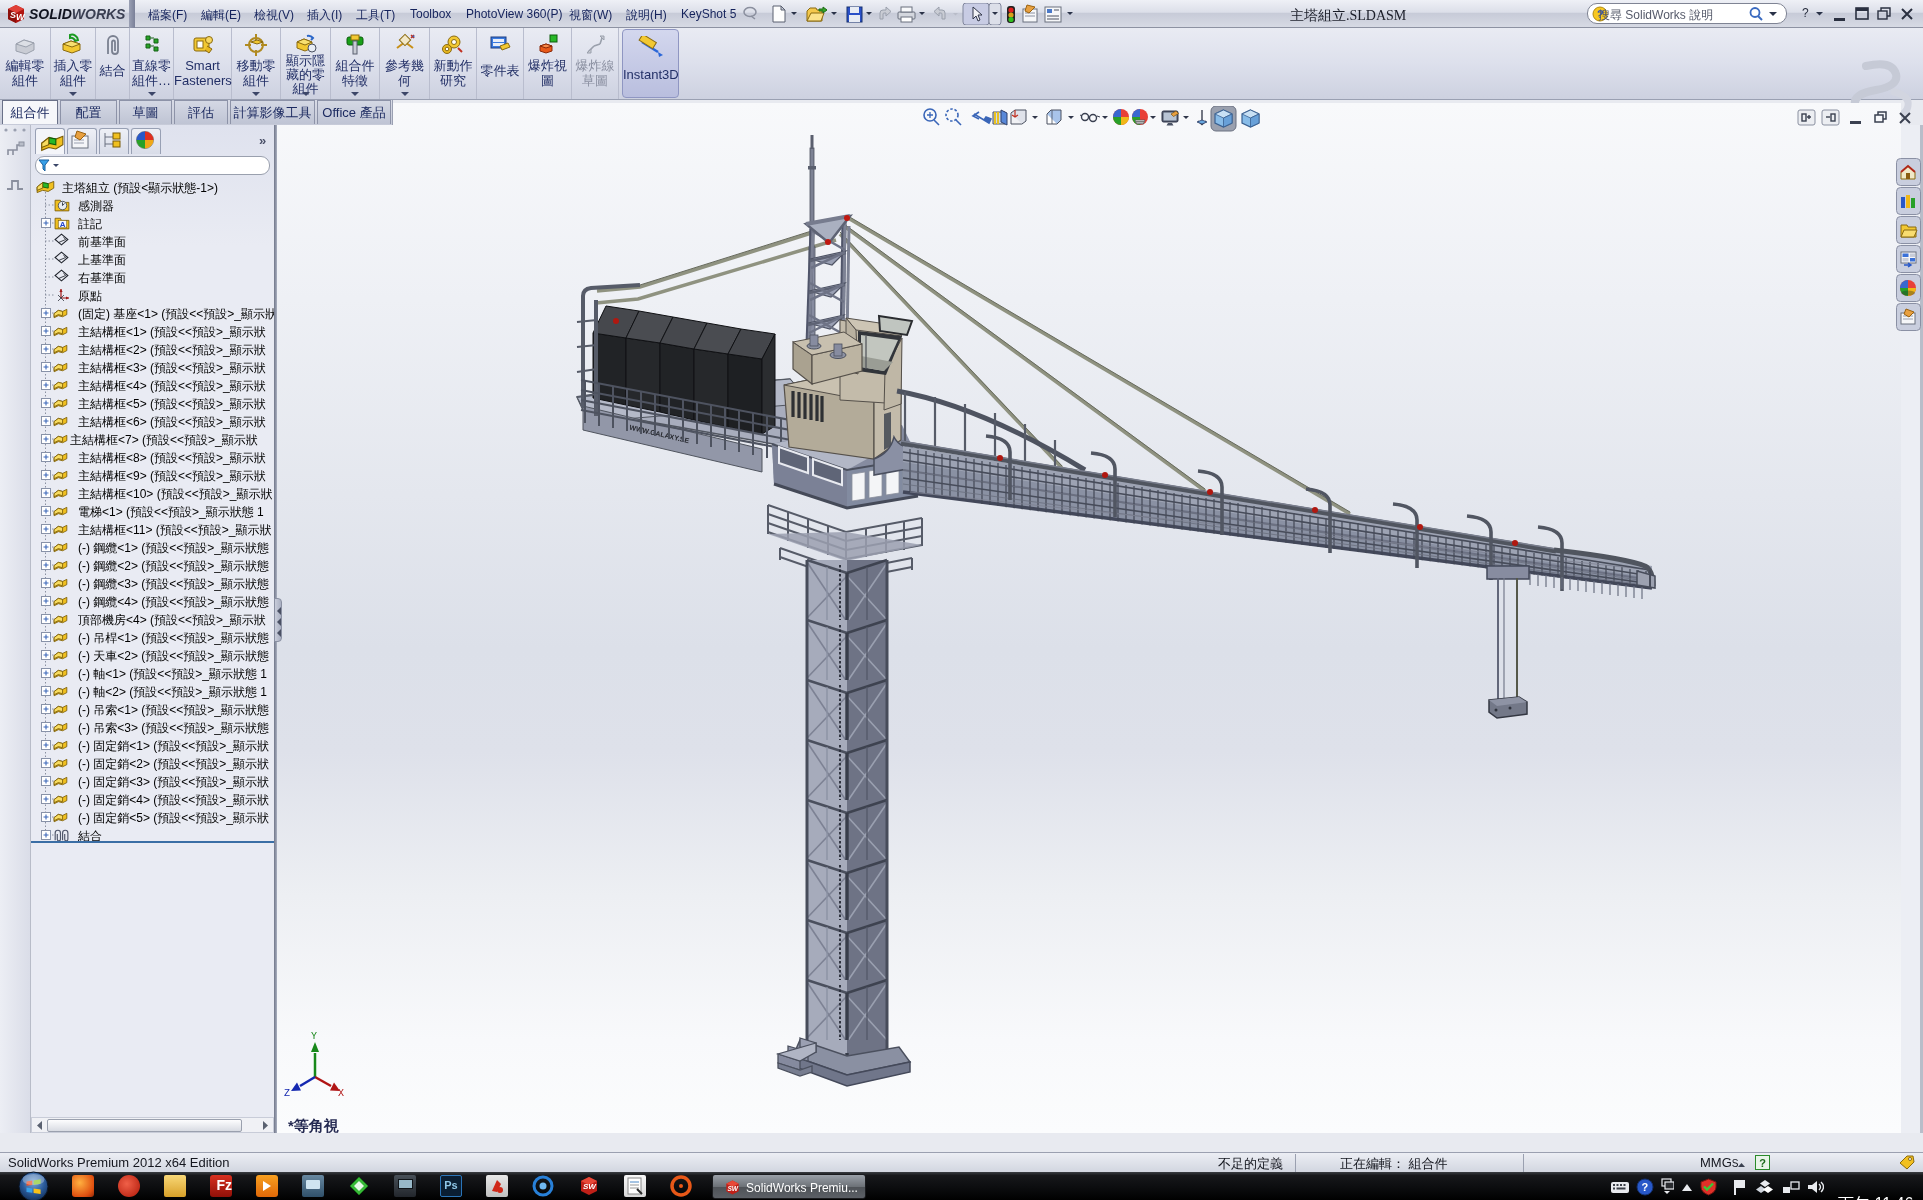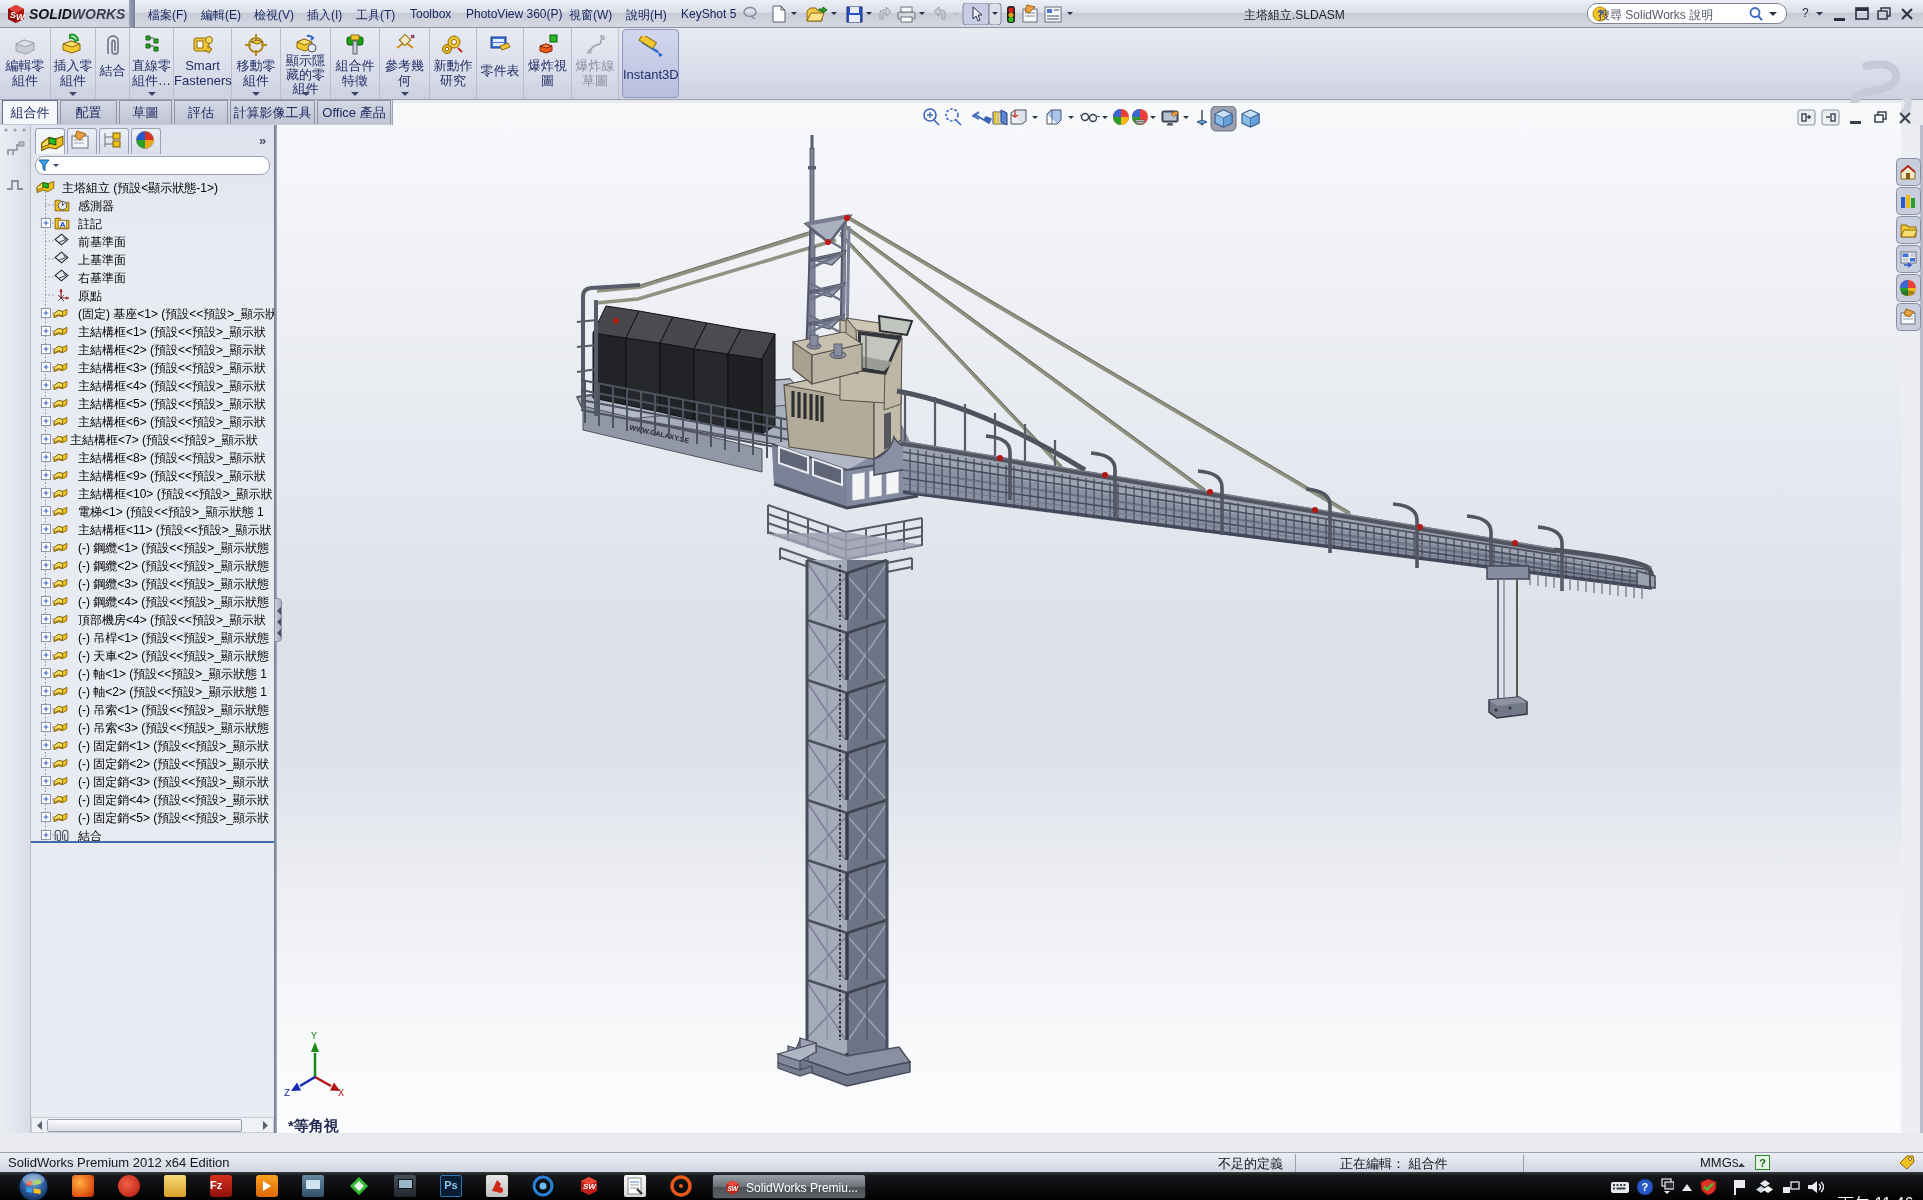--- a/index.html
+++ b/index.html
@@ -8,21 +8,21 @@
 .abs{position:absolute;}
 #root{position:absolute;left:0;top:0;width:1923px;height:1200px;background:#e8eaf0;}
 
 #titlebar{left:0;top:0;width:1923px;height:28px;
  background:linear-gradient(#eef0f6 0%,#dcdfe9 45%,#c7cbd8 50%,#d7dae4 100%);
  border-bottom:1px solid #8d92a2;}
 #titlebar .menu{position:absolute;top:7px;font-size:12px;color:#15235c;}
 #swlogo{position:absolute;left:5px;top:3px;width:22px;height:22px;}
 #swname{position:absolute;left:29px;top:6px;font-size:14px;font-weight:bold;font-style:italic;color:#10131f;letter-spacing:0px;}
 #tbsep{position:absolute;left:129px;top:0;width:6px;height:28px;background:linear-gradient(90deg,#9aa0b4,#7a8098);}
-#doctitle{position:absolute;left:1244px;top:7px;font-size:12px;color:#1a1d28;}
+#doctitle{position:absolute;left:1290px;top:7px;font-size:14px;color:#1a1d28;font-family:Liberation Serif, serif;}
 #searchbox{position:absolute;left:1587px;top:3px;width:200px;height:21px;background:#fff;border:1px solid #7f8494;border-radius:10px;}
 #searchbox span{position:absolute;left:10px;top:3px;font-size:12px;color:#555a6a;}
 
 #ribbon{left:0;top:28px;width:1923px;height:72px;
  background:linear-gradient(#e9ebf3 0%,#dde0ec 50%,#cdd1e0 100%);
  border-bottom:1px solid #9aa0b2;}
 .rbtn{position:absolute;top:0;height:71px;border-right:1px solid #b9bdce;text-align:center;}
 .rbtn .ic{position:absolute;top:4px;left:50%;transform:translateX(-50%);width:26px;height:26px;}
 .rbtn .lbl{position:absolute;top:31px;width:100%;font-size:13px;line-height:14.5px;color:#222f66;}
 .rbtn .dd{position:absolute;bottom:3px;left:50%;transform:translateX(-50%);width:0;height:0;border-left:4px solid transparent;border-right:4px solid transparent;border-top:4px solid #3c4668;}
@@ -1356,21 +1356,21 @@
         <path d="M9.5 15.8 l5.8 -0.8 v-4.4 l-5.8 0.9z" fill="#e85028"></path>
         <path d="M16.6 14.8 l7 -1 v-4.5 l-7 1.1z" fill="#88c828"></path>
         <path d="M9.5 17.6 l5.8 0.8 v4.4 l-5.8 -0.9z" fill="#38a0e8"></path>
         <path d="M16.6 18.6 l7 1 v4.5 l-7 -1.1z" fill="#f8c018"></path>
       </g>
       <ellipse cx="16.5" cy="9.5" rx="11" ry="5.5" fill="#ffffff" opacity="0.3"></ellipse>
     </svg>
     <div class="tico" style="left:72px;background:radial-gradient(circle at 35% 35%,#ffb040,#e05010 70%,#902808)"></div>
     <div class="tico" style="left:118px;background:radial-gradient(circle at 40% 40%,#f06048,#b01808);border-radius:50%"></div>
     <div class="tico" style="left:164px;background:linear-gradient(#f8d878,#d8a028);border-radius:2px"></div>
-    <div class="tico" style="left:210px;background:linear-gradient(#d83020,#901008);color:#fff;font-size:11px;font-weight:bold;text-align:left;line-height:20px">Fz</div>
+    <div class="tico" style="left:210px;background:linear-gradient(#d83020,#901008);color:#fff;font-size:14px;font-weight:bold;text-align:right;line-height:20px">Fz</div>
     <div class="tico" style="left:256px;background:linear-gradient(#f8a020,#e06808);border-radius:3px">
         <div style="margin:6px 0 0 7px;width:0;height:0;border-left:8px solid #fff;border-top:5px solid transparent;border-bottom:5px solid transparent"></div>
       </div>
     <div class="tico" style="left:302px;background:linear-gradient(#6888a0,#30506a);border-radius:2px">
         <div style="margin:5px auto;width:14px;height:9px;background:#cfe4f0;border-radius:1px"></div>
       </div>
     <div class="tico" style="left:348px"><svg width="22" height="22">
           <path d="M11 2 L20 11 L11 20 L2 11z" fill="#38b838" stroke="#187818"></path>
           <path d="M11 6 L16 11 L11 16 L6 11z" fill="#e8f8e8"></path>
         </svg></div>

